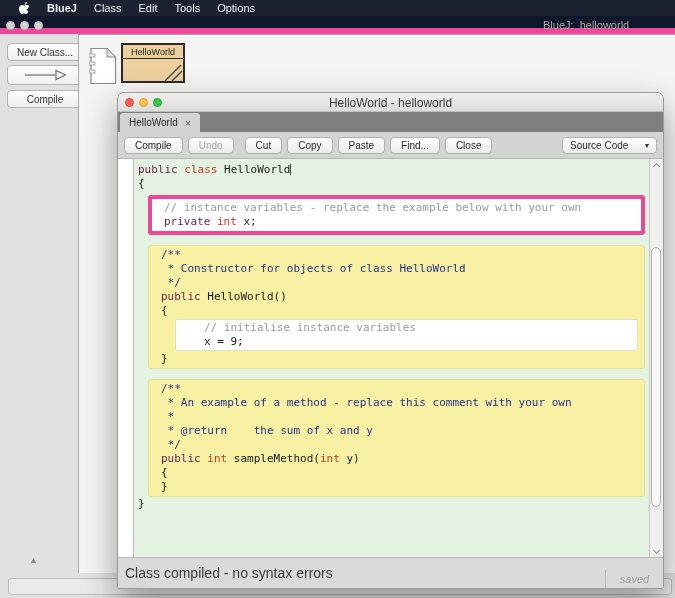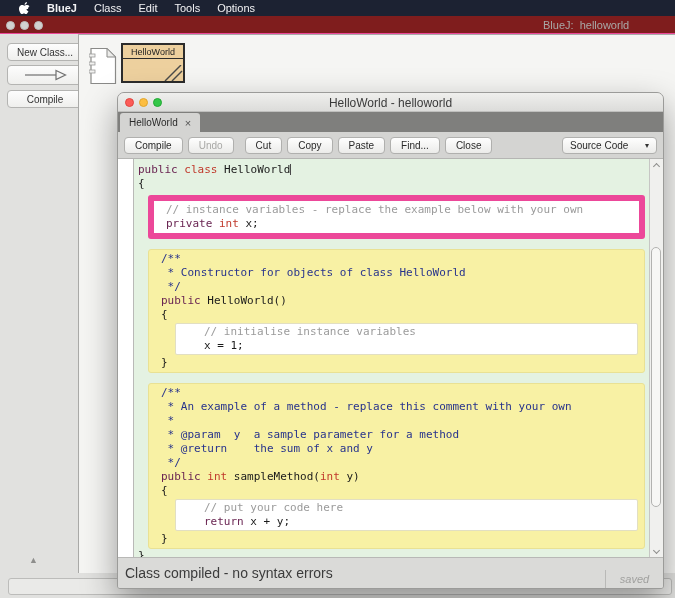--- a/index.html
+++ b/index.html
@@ -8,22 +8,22 @@
   .screen { position:relative; width:675px; height:598px; background:#e1e1df; overflow:hidden; }
 
   
   .menubar { position:absolute; left:0; top:0; width:675px; height:16px; background:#1c2232;
              display:flex; align-items:center; gap:17px; padding-left:19px; }
   .menubar .apple { display:flex; align-items:center; }
   .menu-item { color:#f2f2f4; font-size:11px; line-height:16px; }
   .menu-item.bold { font-weight:bold; }
 
   
-  .mw-titlebar { position:absolute; left:0; top:16px; width:675px; height:18px; background:#7f1d1d;
-                 border-bottom:1px solid #ec4899; }
+  .mw-titlebar { position:absolute; left:0; top:16px; width:675px; height:18px; background:#0f172a;
+                 border-bottom:6px solid #ec4899; }
   .tl { position:absolute; top:5px; width:9px; height:9px; border-radius:50%;
         background:#d2d2d0; border:1px solid #bfbfbd; }
   .mw-title { position:absolute; left:543px; top:3px; font-size:11px; color:#a9a9a7; white-space:pre; }
 
   
   .left-col { position:absolute; left:0; top:34px; width:78px; bottom:0; background:#e1e1df; }
   .side-btn { position:absolute; left:7px; width:76px; background:linear-gradient(#fdfdfd,#efefed);
               border:1px solid #b4b4b2; border-radius:4px; font-size:10px; color:#333;
               display:flex; align-items:center; justify-content:center;
               font-family:"Liberation Sans",sans-serif; }
@@ -65,21 +65,21 @@
                  justify-content:space-between; padding:0 7px; font-size:10px; color:#2a2a2a; }
   .view-select .arr { font-size:8px; color:#333; }
 
   
   .code-wrap { flex:1; display:flex; overflow:hidden; background:var(--scope-class-bg,#e4f2e2); }
   .code-margin { width:16px; background:#ffffff; border-right:1px solid #b9b9b7; flex:none; }
   .code-content { flex:1; overflow:hidden; padding-top:4px;
                   font-family:"DejaVu Sans Mono", monospace; font-size:11px; line-height:14px; }
   .cline { white-space:pre; height:14px; }
   .code-content > .cline { padding-left:4px; }
-  .box-white1 { background:#fff; border:6px solid #ec4899; border-radius:3px;
+  .box-white1 { background:#fff; border:4px solid #ec4899; border-radius:3px;
                 margin:4px 4px 0 14px; padding:2px 0; }
   .box-yellow { background:var(--scope-method-bg,#f8f1a4); border:1px solid #e9e194; border-radius:3px;
                 margin:10px 4px 0 14px; padding:2px 0; }
   .box-white2 { background:#fff; border:1px solid #e2dfc2; border-radius:2px;
                 margin:1px 6px 1px 26px; padding:1px 16px; }
   .box-white1 .cline, .box-yellow > .cline, .box-white2 .cline { padding-left:12px; }
   .seg-p  { color:#1a1a1a; }
   .seg-k1 { color:var(--keyword-modifier,#6a2552); }
   .seg-k2 { color:var(--keyword-type,#c0392b); }
   .seg-cm { color:var(--comment-gray,#9b9b9b); }
@@ -200,37 +200,32 @@
             <div class="cline"><span class="seg-k1">private </span><span class="seg-k2">int </span><span class="seg-p">x;</span></div>
           </div>
           <div class="box-yellow">
             <div class="cline"><span class="seg-jd">/**</span></div>
             <div class="cline"><span class="seg-jd"> * Constructor for objects of class HelloWorld</span></div>
             <div class="cline"><span class="seg-jd"> */</span></div>
             <div class="cline"><span class="seg-k1">public </span><span class="seg-p">HelloWorld()</span></div>
             <div class="cline"><span class="seg-p">{</span></div>
             <div class="box-white2">
               <div class="cline"><span class="seg-cm">// initialise instance variables</span></div>
-              <div class="cline"><span class="seg-p">x = 1;</span></div>
+              <div class="cline"><span class="seg-p">x = 9;</span></div>
             </div>
             <div class="cline"><span class="seg-p">}</span></div>
           </div>
           <div class="box-yellow">
             <div class="cline"><span class="seg-jd">/**</span></div>
             <div class="cline"><span class="seg-jd"> * An example of a method - replace this comment with your own</span></div>
             <div class="cline"><span class="seg-jd"> *</span></div>
-            <div class="cline"><span class="seg-jd"> * @param  y  a sample parameter for a method</span></div>
             <div class="cline"><span class="seg-jd"> * @return    the sum of x and y</span></div>
             <div class="cline"><span class="seg-jd"> */</span></div>
             <div class="cline"><span class="seg-k1">public </span><span class="seg-k2">int </span><span class="seg-p">sampleMethod(</span><span class="seg-k2">int</span><span class="seg-p"> y)</span></div>
             <div class="cline"><span class="seg-p">{</span></div>
-            <div class="box-white2">
-              <div class="cline"><span class="seg-cm">// put your code here</span></div>
-              <div class="cline"><span class="seg-k1">return </span><span class="seg-p">x + y;</span></div>
-            </div>
             <div class="cline"><span class="seg-p">}</span></div>
           </div>
           <div class="cline"><span class="seg-p">}</span></div>
         </div>
       <div class="code-scrollbar">
         <span class="chev up"></span>
         <span class="chev down"></span>
         <span class="sb-thumb"></span>
       </div>
     </div>

